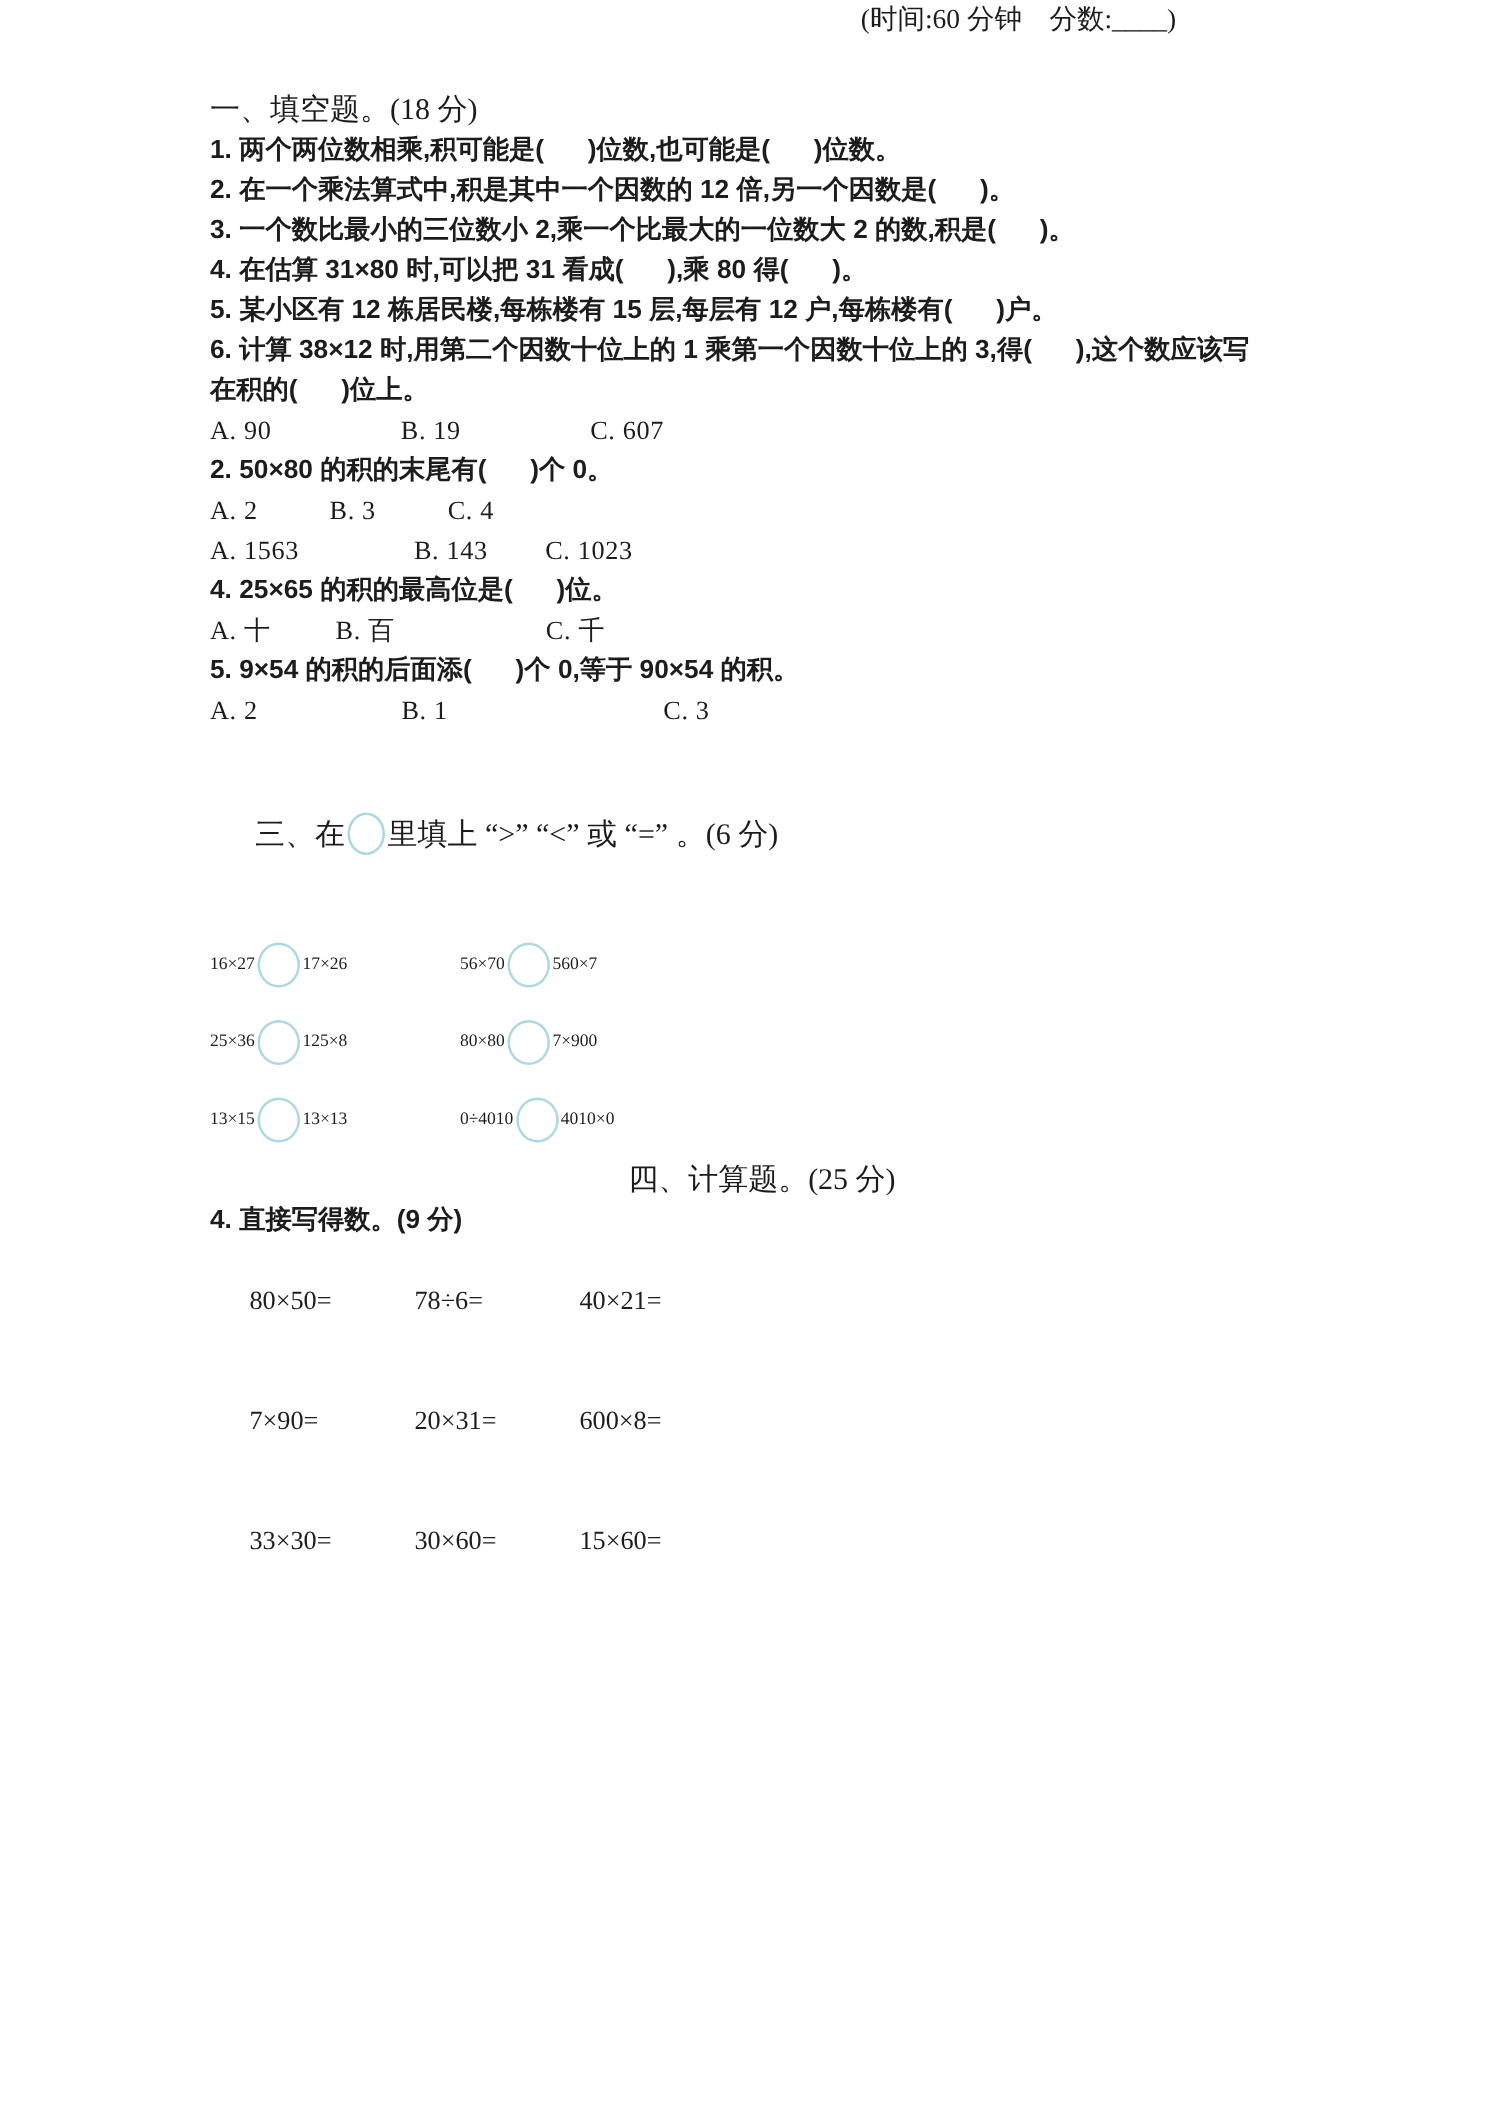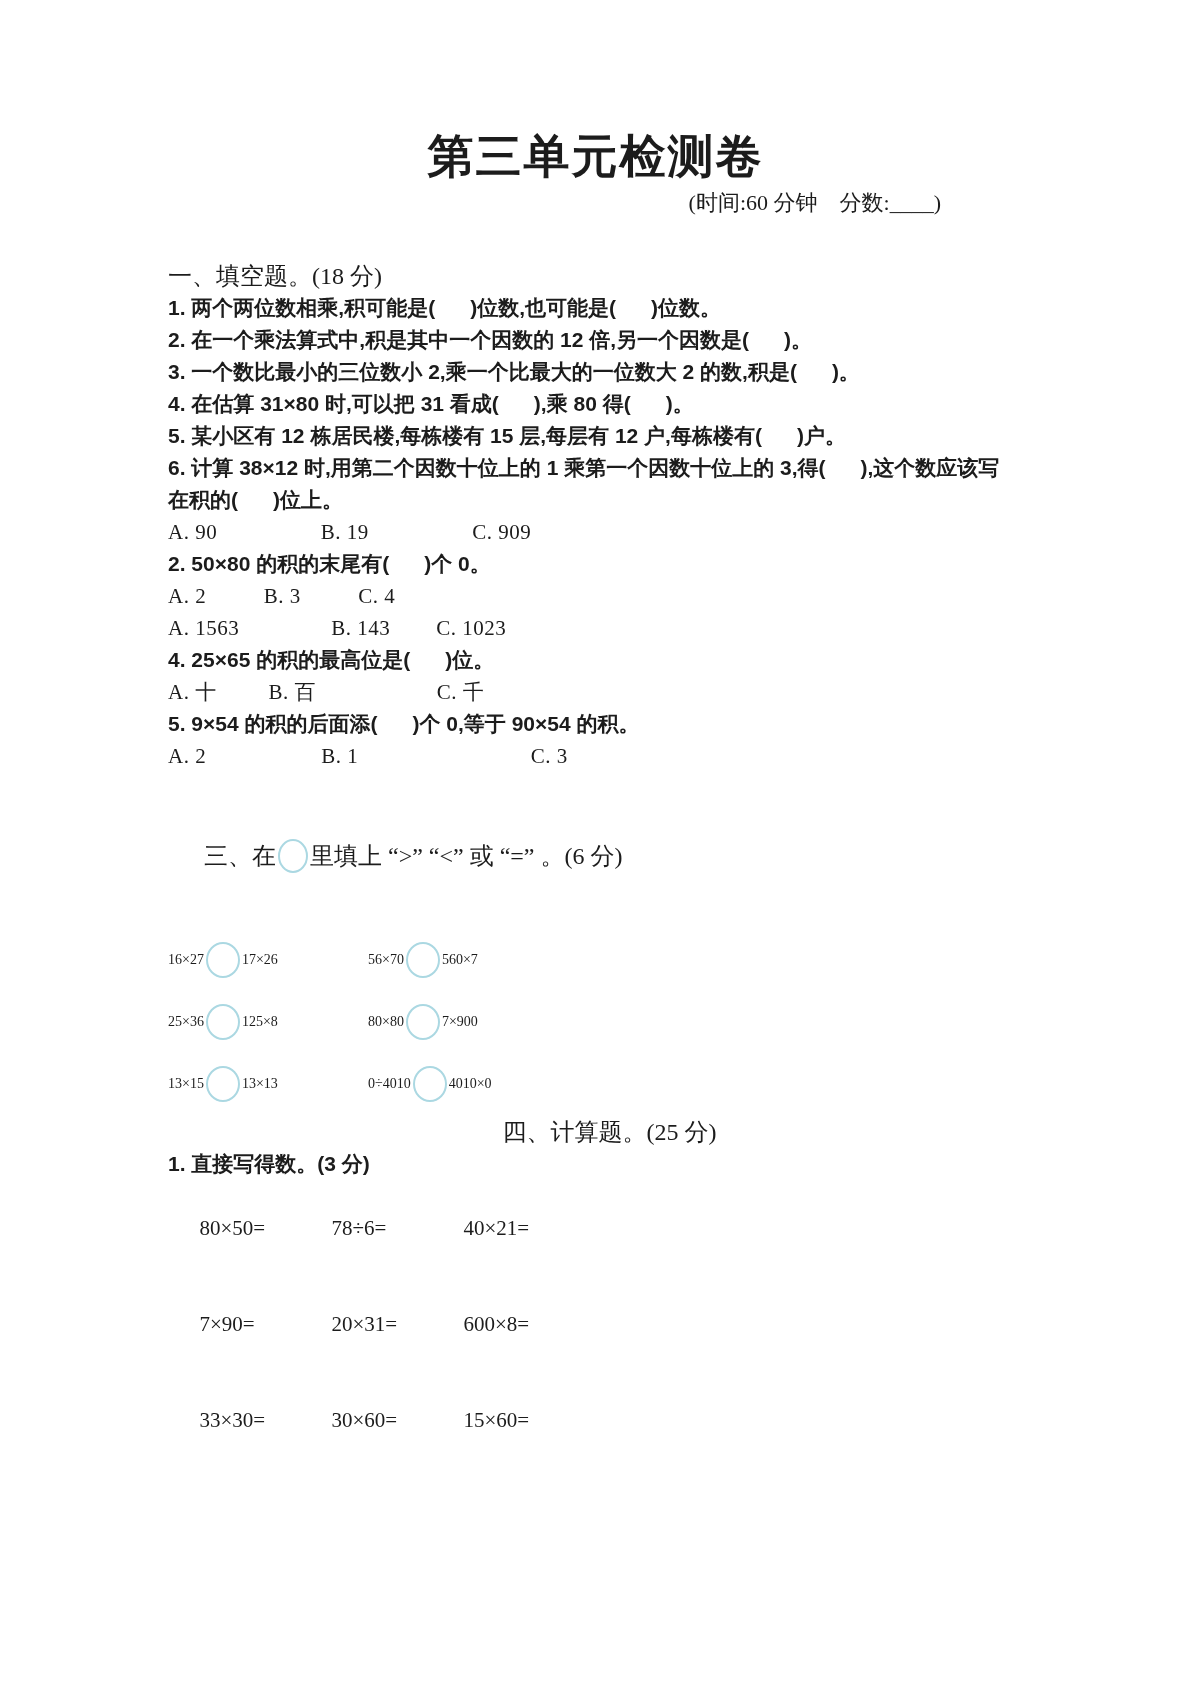--- a/index.html
+++ b/index.html
@@ -77,35 +77,34 @@
   .pair { display: flex; align-items: center; }
   .pair.first { width: 200px; }
   .s4head { margin-top: 14px; text-align: center; }
   .mcell { display: inline-block; width: 132px; }
 </style>
 </head>
 <body>
 
 <div class="page">
 
-  <h1 class="title">第三单元检测卷</h1>
   <div class="meta song">(时间:60 分钟    分数:____)</div>
 
   <div class="content">
 
     <div class="line song heading sec1-head">一、填空题。(18 分)</div>
     <div class="line hei">1. 两个两位数相乘,积可能是(      )位数,也可能是(      )位数。</div>
     <div class="line hei">2. 在一个乘法算式中,积是其中一个因数的 12 倍,另一个因数是(      )。</div>
     <div class="line hei">3. 一个数比最小的三位数小 2,乘一个比最大的一位数大 2 的数,积是(      )。</div>
     <div class="line hei">4. 在估算 31×80 时,可以把 31 看成(      ),乘 80 得(      )。</div>
     <div class="line hei">5. 某小区有 12 栋居民楼,每栋楼有 15 层,每层有 12 户,每栋楼有(      )户。</div>
     <div class="line hei">6. 计算 38×12 时,用第二个因数十位上的 1 乘第一个因数十位上的 3,得(      ),这个数应该写</div>
     <div class="line hei">在积的(      )位上。</div>
 
-    <div class="line song opts">A. 90                  B. 19                  C. 909</div>
+    <div class="line song opts">A. 90                  B. 19                  C. 607</div>
     <div class="line hei">2. 50×80 的积的末尾有(      )个 0。</div>
     <div class="line song opts">A. 2          B. 3          C. 4</div>
     <div class="line song opts">A. 1563                B. 143        C. 1023</div>
     <div class="line hei">4. 25×65 的积的最高位是(      )位。</div>
     <div class="line song opts">A. 十         B. 百                     C. 千</div>
     <div class="line hei">5. 9×54 的积的后面添(      )个 0,等于 90×54 的积。</div>
     <div class="line song opts">A. 2                    B. 1                              C. 3</div>
 
     <div class="line song heading s3head">
       <span>三、在</span><span class="circle small"></span><span>里填上 “&gt;” “&lt;” 或 “=” 。(6 分)</span>
@@ -142,21 +141,21 @@
           <span>13×13</span>
       </span>
       <span class="pair">
         <span>0÷4010</span>
           <span class="circle"></span>
           <span>4010×0</span>
       </span>
     </div>
 
     <div class="line song heading s4head">四、计算题。(25 分)</div>
-    <div class="line hei">1. 直接写得数。(3 分)</div>
+    <div class="line hei">4. 直接写得数。(9 分)</div>
 
     <div class="line song">
       <span class="mcell">80×50=</span><span class="mcell">78÷6=</span><span>40×21=</span>
     </div>
     <div class="line song">
       <span class="mcell">7×90=</span><span class="mcell">20×31=</span><span>600×8=</span>
     </div>
     <div class="line song">
       <span class="mcell">33×30=</span><span class="mcell">30×60=</span><span>15×60=</span>
     </div>

